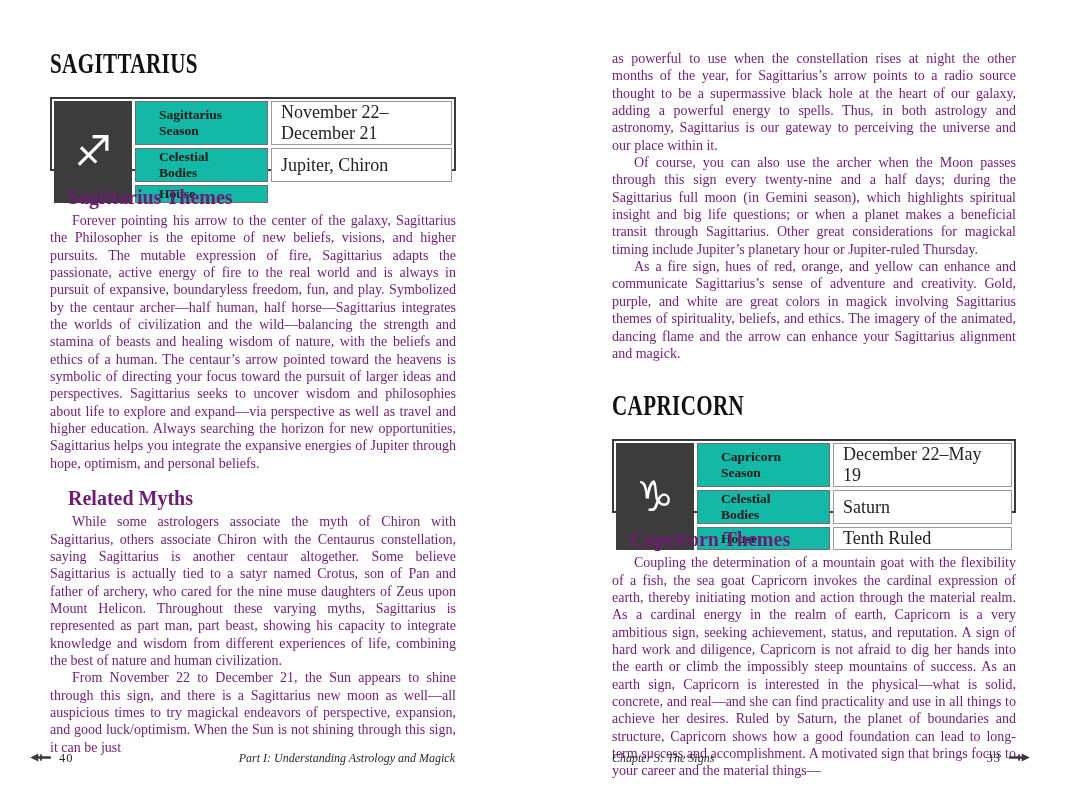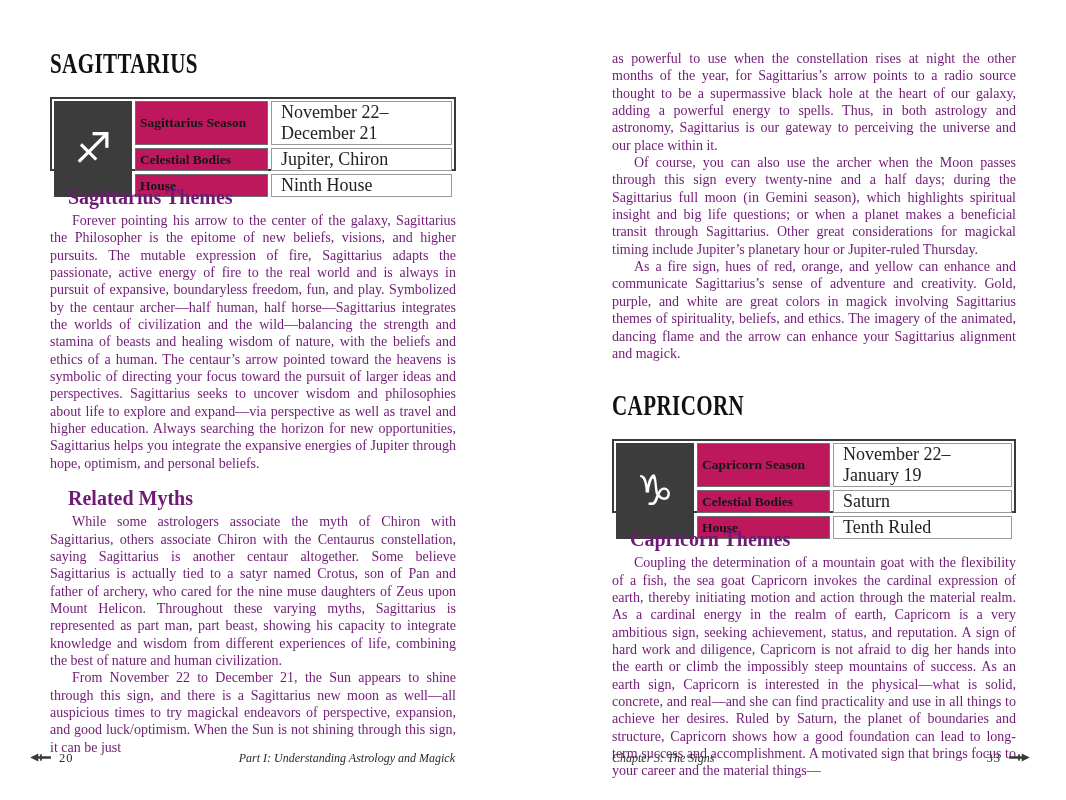--- a/index.html
+++ b/index.html
@@ -25,22 +25,22 @@
     display:grid;grid-template-columns:78px 133px 1fr;grid-auto-rows:1fr;gap:3px;
     height:66px;box-sizing:content-box;
   }
   .glyph-cell{
     grid-row:span 3;background:#3c3c3c;display:flex;align-items:center;justify-content:center;
   }
   .glyph-cell span{
     color:#ffffff;font-family:"DejaVu Sans",sans-serif;font-size:42px;line-height:1;
   }
   .label-cell{
-    background:#be185d;border:1px solid #6e6e6e;display:flex;align-items:center;
-    padding:0 4px;font-weight:bold;font-size:13.5px;color:#151515;
+    background:#14b8a6;border:1px solid #6e6e6e;display:flex;align-items:center;
+    padding:0 23px;font-weight:bold;font-size:13.5px;color:#151515;
   }
   .value-cell{
     background:#fff;border:1px solid #9a9a9a;display:flex;align-items:center;
     padding:0 9px;font-size:18px;color:#222;
   }
 
   .section-heading{
     font-size:20px;font-weight:bold;color:#701a75;
     margin:15px 0 3px 18px;
   }
@@ -74,56 +74,55 @@
 
   <div class="info-table">
     <div class="glyph-cell">
         <span>♐</span>
       </div>
     <div class="label-cell">Sagittarius Season</div>
     <div class="value-cell">November 22–December 21</div>
     <div class="label-cell">Celestial Bodies</div>
     <div class="value-cell">Jupiter, Chiron</div>
     <div class="label-cell">House</div>
-    <div class="value-cell">Ninth House</div>
   </div>
 
   <h2 class="section-heading">Sagittarius Themes</h2>
   <p class="body-para indent">Forever pointing his arrow to the center of the galaxy, Sagittarius the Philosopher is the epitome of new beliefs, visions, and higher pursuits. The mutable expression of fire, Sagittarius adapts the passionate, active energy of fire to the real world and is always in pursuit of expansive, boundaryless freedom, fun, and play. Symbolized by the centaur archer—half human, half horse—Sagittarius integrates the worlds of civilization and the wild—balancing the strength and stamina of beasts and healing wisdom of nature, with the beliefs and ethics of a human. The centaur’s arrow pointed toward the heavens is symbolic of directing your focus toward the pursuit of larger ideas and perspectives. Sagittarius seeks to uncover wisdom and philosophies about life to explore and expand—via perspective as well as travel and higher education. Always searching the horizon for new opportunities, Sagittarius helps you integrate the expansive energies of Jupiter through hope, optimism, and personal beliefs.</p>
 
   <h2 class="section-heading">Related Myths</h2>
   <p class="body-para indent">While some astrologers associate the myth of Chiron with Sagittarius, others associate Chiron with the Centaurus constellation, saying Sagittarius is another centaur altogether. Some believe Sagittarius is actually tied to a satyr named Crotus, son of Pan and father of archery, who cared for the nine muse daughters of Zeus upon Mount Helicon. Throughout these varying myths, Sagittarius is represented as part man, part beast, showing his capacity to integrate knowledge and wisdom from different experiences of life, combining the best of nature and human civilization.</p>
 
   <p class="body-para indent">From November 22 to December 21, the Sun appears to shine through this sign, and there is a Sagittarius new moon as well—all auspicious times to try magickal endeavors of perspective, expansion, and good luck/optimism. When the Sun is not shining through this sign, it can be just</p>
 
   <div class="footer footer-left">
     <span class="arrow-icon">
       <svg width="22" height="9" viewBox="0 0 24 10">
           <path d="M0 5 L9 0.5 L9 3.5 L23 3.5 L23 6.5 L9 6.5 L9 9.5 Z" fill="#3a3a3a"></path>
           <rect x="11" y="1.5" width="2" height="7" fill="#3a3a3a"></rect>
         </svg>
     </span>
-    <span class="pagenum">20</span>
+    <span class="pagenum">40</span>
     <span class="running-title">Part I: Understanding Astrology and Magick</span>
   </div>
 </div>
 
 <div class="page page-right">
   <p class="body-para flow-top">as powerful to use when the constellation rises at night the other months of the year, for Sagittarius’s arrow points to a radio source thought to be a supermassive black hole at the heart of our galaxy, adding a powerful energy to spells. Thus, in both astrology and astronomy, Sagittarius is our gateway to perceiving the universe and our place within it.</p>
   <p class="body-para indent">Of course, you can also use the archer when the Moon passes through this sign every twenty-nine and a half days; during the Sagittarius full moon (in Gemini season), which highlights spiritual insight and big life questions; or when a planet makes a beneficial transit through Sagittarius. Other great considerations for magickal timing include Jupiter’s planetary hour or Jupiter-ruled Thursday.</p>
   <p class="body-para indent">As a fire sign, hues of red, orange, and yellow can enhance and communicate Sagittarius’s sense of adventure and creativity. Gold, purple, and white are great colors in magick involving Sagittarius themes of spirituality, beliefs, and ethics. The imagery of the animated, dancing flame and the arrow can enhance your Sagittarius alignment and magick.</p>
 
   <h1 class="sign-title title-cap">CAPRICORN</h1>
 
   <div class="info-table">
     <div class="glyph-cell">
         <span>♑</span>
       </div>
     <div class="label-cell">Capricorn Season</div>
-    <div class="value-cell">November 22–January 19</div>
+    <div class="value-cell">December 22–May 19</div>
     <div class="label-cell">Celestial Bodies</div>
     <div class="value-cell">Saturn</div>
     <div class="label-cell">House</div>
     <div class="value-cell">Tenth Ruled</div>
   </div>
 
   <h2 class="section-heading">Capricorn Themes</h2>
   <p class="body-para indent">Coupling the determination of a mountain goat with the flexibility of a fish, the sea goat Capricorn invokes the cardinal expression of earth, thereby initiating motion and action through the material realm. As a cardinal energy in the realm of earth, Capricorn is a very ambitious sign, seeking achievement, status, and reputation. A sign of hard work and diligence, Capricorn is not afraid to dig her hands into the earth or climb the impossibly steep mountains of success. As an earth sign, Capricorn is interested in the physical—what is solid, concrete, and real—and she can find practicality and use in all things to achieve her desires. Ruled by Saturn, the planet of boundaries and structure, Capricorn shows how a good foundation can lead to long-term success and accomplishment. A motivated sign that brings focus to your career and the material things—</p>
 
   <div class="footer footer-right">

